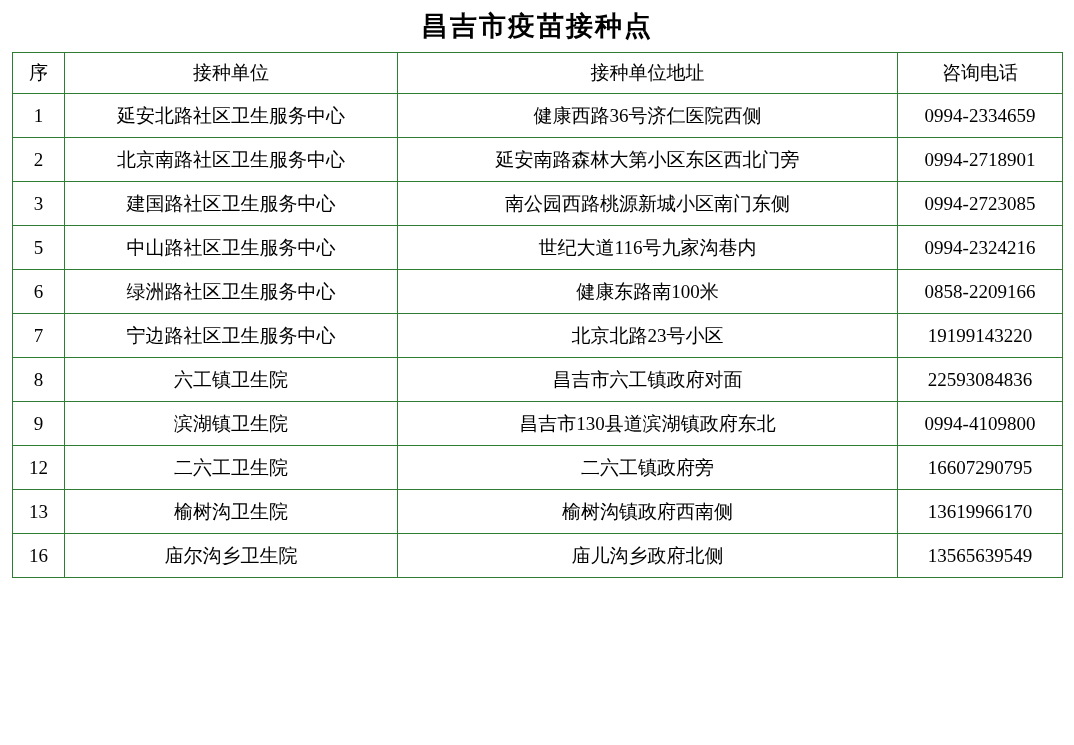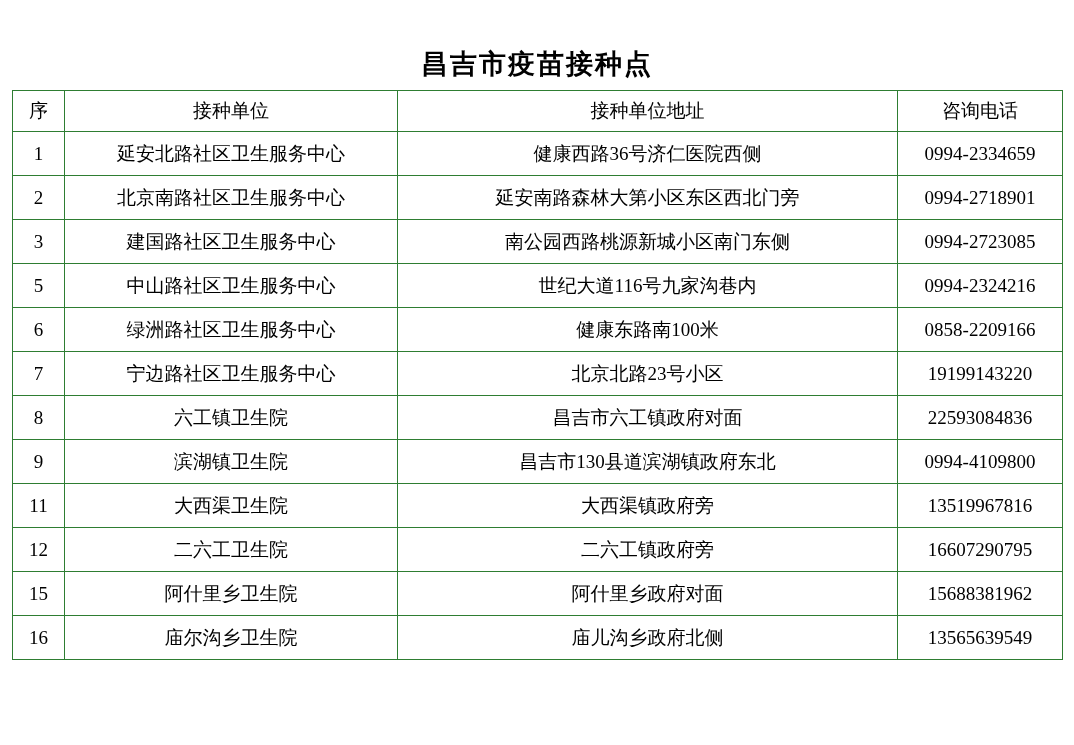--- a/index.html
+++ b/index.html
@@ -12,21 +12,20 @@
     height: 745px;
     font-family: "Liberation Serif", "DejaVu Serif", serif;
     color: #000000;
     overflow: hidden;
   }
   .page {
     width: 1074px;
     height: 647px;
     position: relative;
     box-sizing: border-box;
-    margin-top: 38px;
   }
   .doc-title {
     text-align: center;
     font-size: 27px;
     font-weight: bold;
     letter-spacing: 2px;
     padding-top: 8px;
     padding-bottom: 8px;
     font-family: "Liberation Serif", "DejaVu Serif", serif;
   }
@@ -119,36 +118,30 @@
         <td>昌吉市六工镇政府对面</td>
         <td>22593084836</td>
       </tr>
       <tr>
         <td>9</td>
         <td>滨湖镇卫生院</td>
         <td>昌吉市130县道滨湖镇政府东北</td>
         <td>0994-4109800</td>
       </tr>
       <tr>
-        <td>11</td>
-        <td>大西渠卫生院</td>
-        <td>大西渠镇政府旁</td>
-        <td>13519967816</td>
-      </tr>
-      <tr>
         <td>12</td>
         <td>二六工卫生院</td>
         <td>二六工镇政府旁</td>
         <td>16607290795</td>
       </tr>
       <tr>
-        <td>15</td>
-        <td>阿什里乡卫生院</td>
-        <td>阿什里乡政府对面</td>
-        <td>15688381962</td>
+        <td>13</td>
+        <td>榆树沟卫生院</td>
+        <td>榆树沟镇政府西南侧</td>
+        <td>13619966170</td>
       </tr>
       <tr>
         <td>16</td>
         <td>庙尔沟乡卫生院</td>
         <td>庙儿沟乡政府北侧</td>
         <td>13565639549</td>
       </tr>
     </tbody>
   </table>
 </div>

